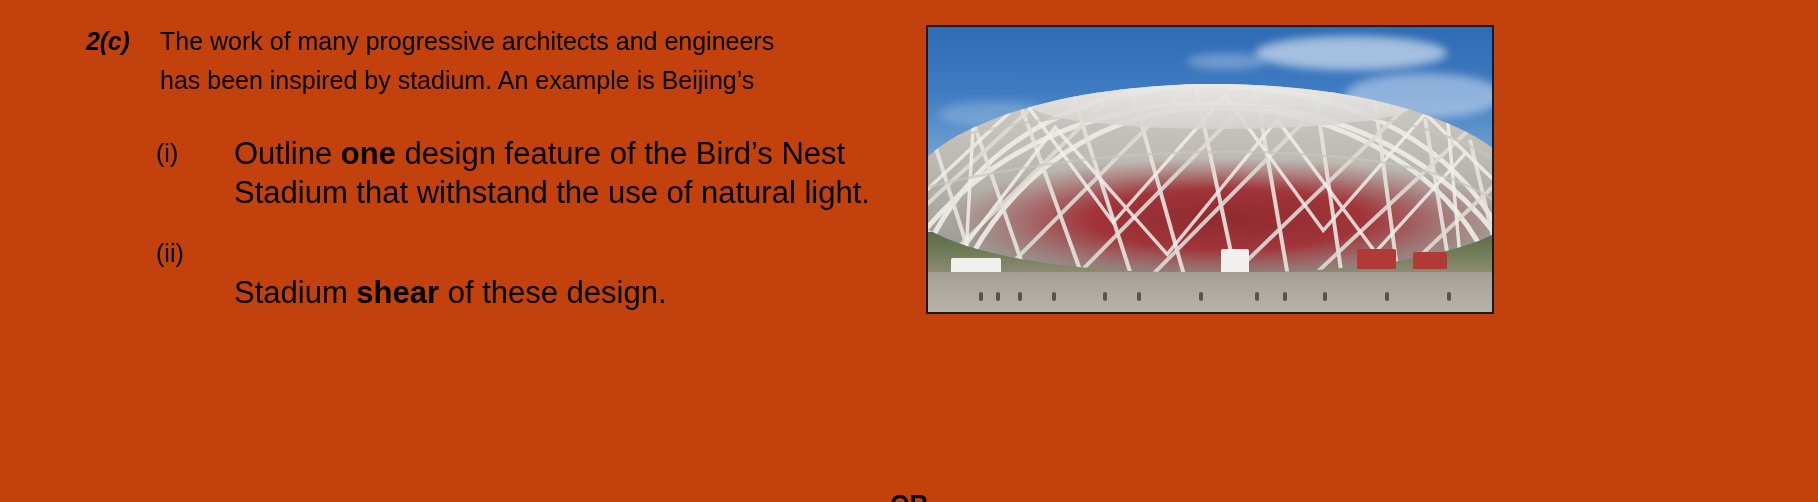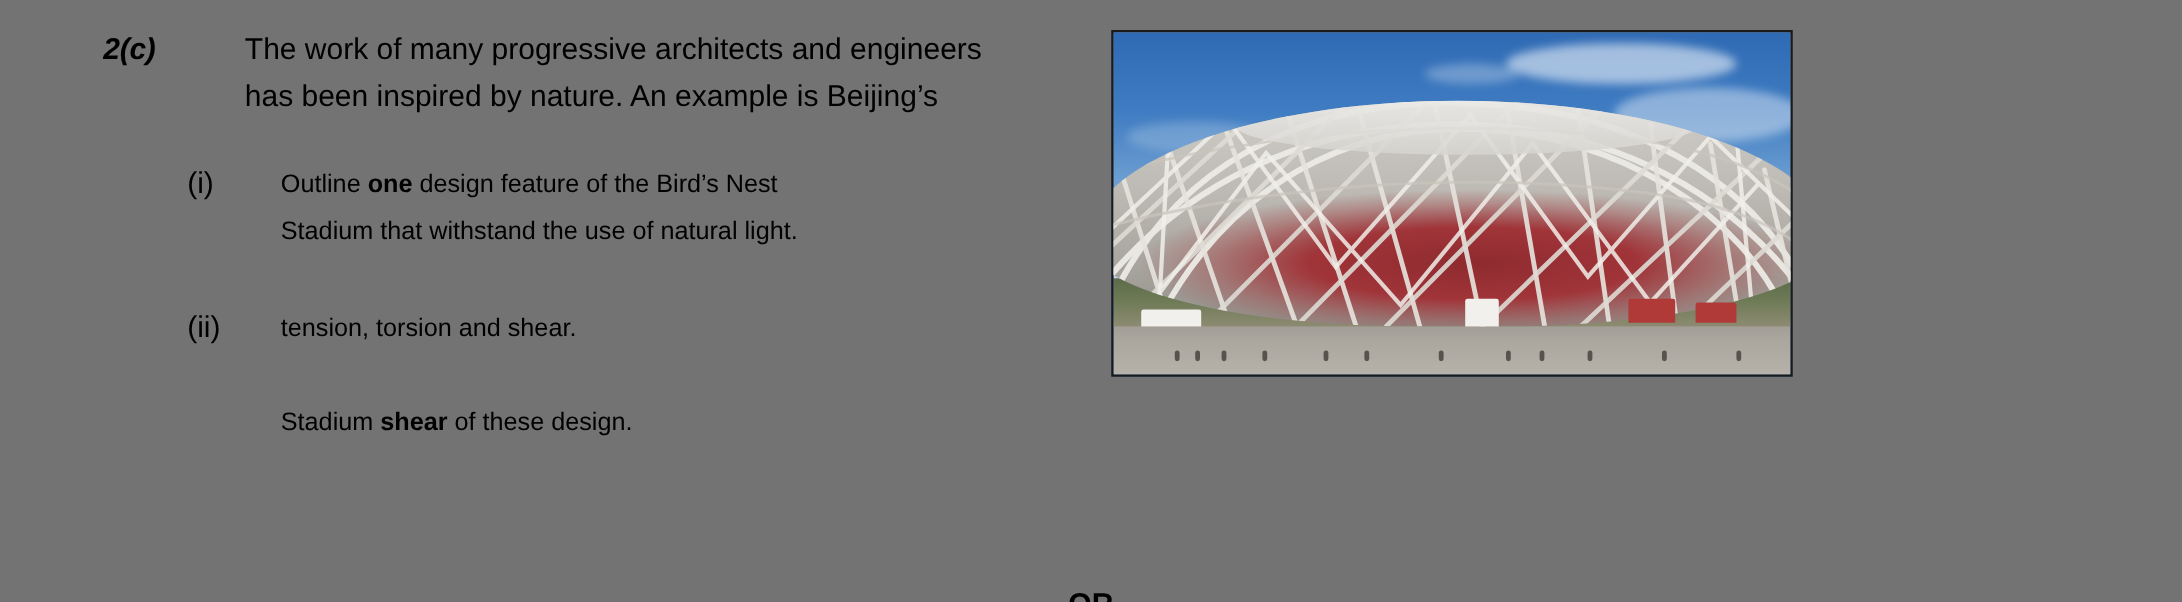--- a/index.html
+++ b/index.html
@@ -13,21 +13,21 @@
     overflow: hidden;
     font-family: "Liberation Sans", sans-serif;
     color: #000000;
     position: relative;
   }
 
   .page {
     position: relative;
     width: 1818px;
     height: 502px;
-    background: #737373;
+    background: #c2410c;
   }
 
   
   .question-block {
     position: absolute;
     left: 86px;
     top: 22px;
     width: 830px;
   }
 
@@ -46,42 +46,41 @@
   }
 
   .q-stem {
     flex: 1 1 auto;
     font-size: 25px;
     line-height: 39px;
   }
 
   .q-stem .line {
     white-space: nowrap;
-    margin-left: 44px;
   }
 
   
   .subpart {
     display: flex;
     align-items: flex-start;
     margin-left: 70px;
   }
 
   .subpart-i { margin-top: 34px; }
-  .subpart-ii { margin-top: 42px; }
+  .subpart-ii { margin-top: 22px; }
 
   .roman {
     flex: 0 0 78px;
     font-size: 25px;
     line-height: 39px;
   }
 
   .subtext {
     flex: 1 1 auto;
-    font-size: 21px;
+    font-size: 31px;
     line-height: 39px;
   }
 
   .subtext .line {
     white-space: nowrap;
   }
 
   .gap-line {
     height: 39px;
   }
@@ -190,42 +189,39 @@
 <body>
 
 <div class="page">
 
   <div class="question-block">
 
     <div class="q-row">
       <div class="q-number">2(c)</div>
       <div class="q-stem">
         <div class="line">The work of many progressive architects and engineers</div>
-        <div class="line">has been inspired by nature.  An example is Beijing’s</div>
+        <div class="line">has been inspired by stadium.  An example is Beijing’s</div>
       </div>
     </div>
 
     <div class="subpart subpart-i">
       <div class="roman">(i)</div>
       <div class="subtext">
         <div class="line">
           <span>Outline </span><b>one</b><span> design feature of the Bird’s Nest</span>
         </div>
         <div class="line">
           <span>Stadium that withstand the use of natural light.</span>
         </div>
       </div>
     </div>
 
     <div class="subpart subpart-ii">
       <div class="roman">(ii)</div>
       <div class="subtext">
-        <div class="line">
-          <span>tension, torsion and shear.</span>
-        </div>
         <div class="gap-line"></div>
         <div class="line">
           <span>Stadium </span><b>shear</b><span> of these design.</span>
         </div>
       </div>
     </div>
 
   </div>
 
   <div class="photo-frame">

